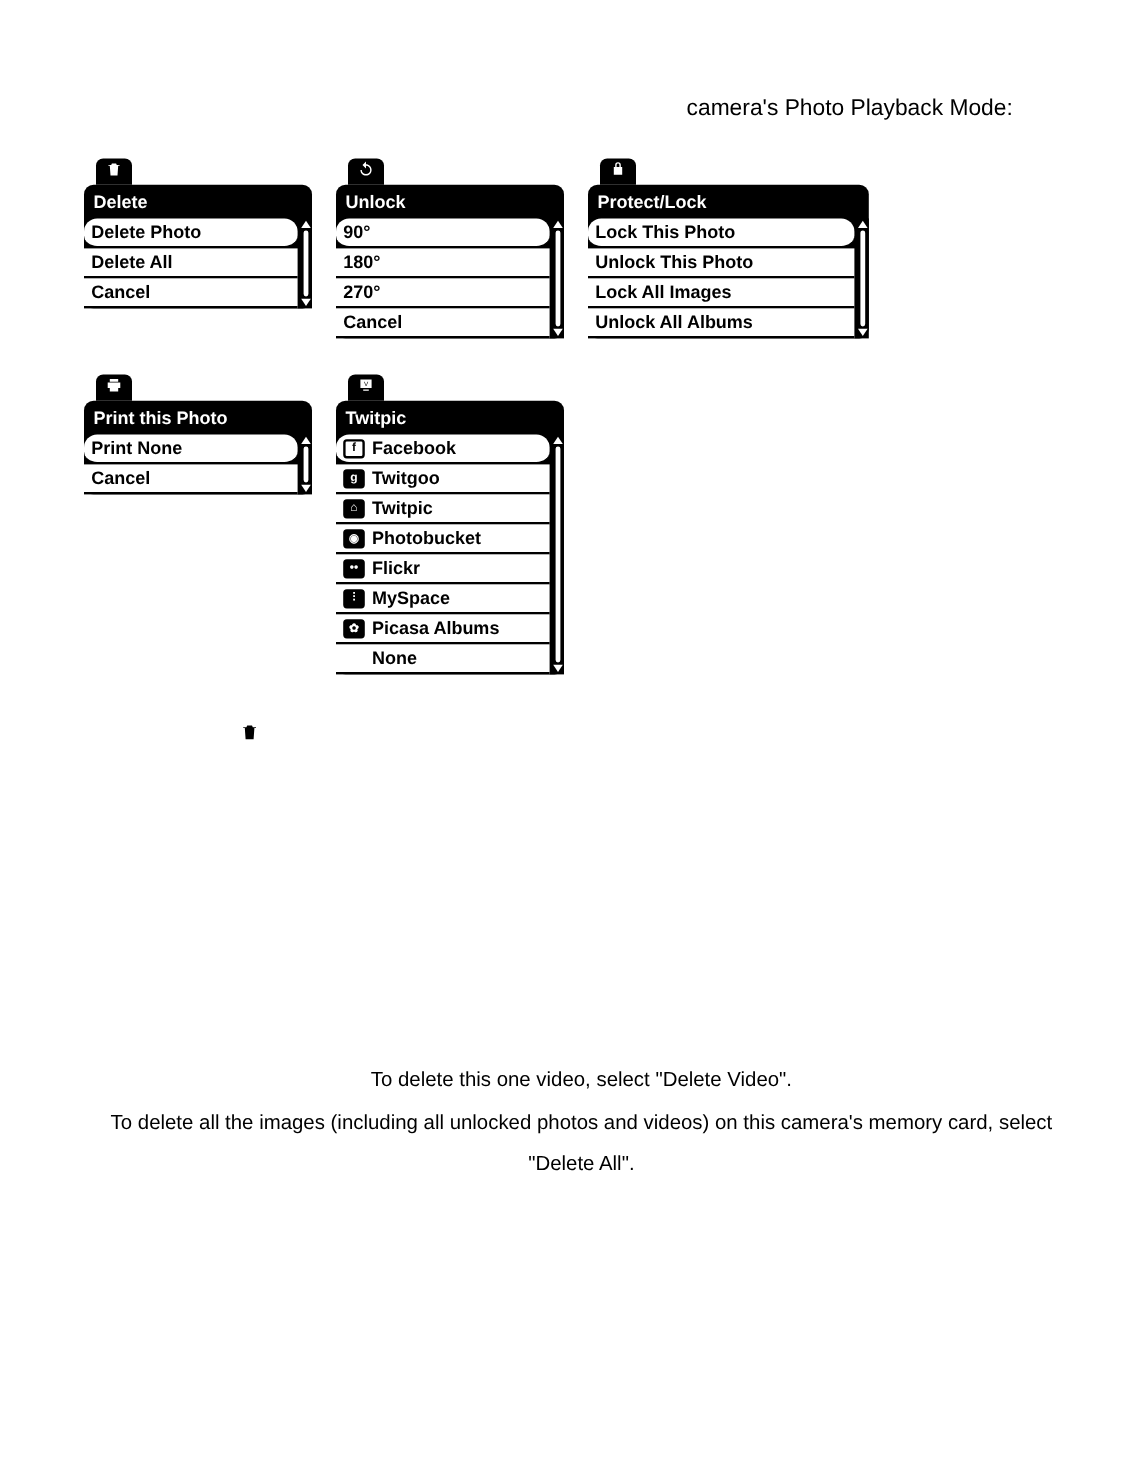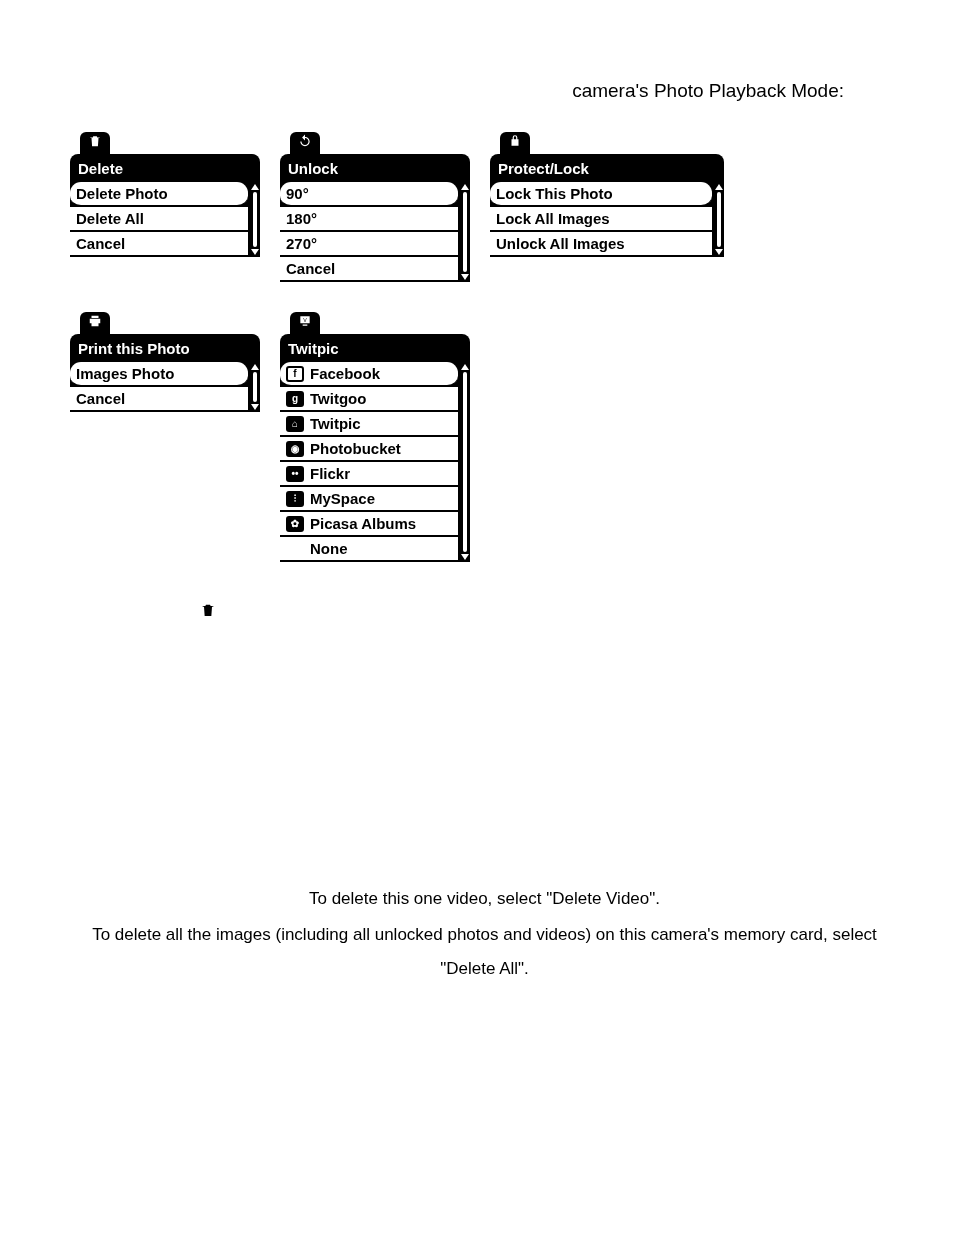--- a/index.html
+++ b/index.html
@@ -182,22 +182,23 @@
       <span>
         <svg viewBox="0 0 24 24" width="12" height="12">
             <path fill="#fff" d="M12 2a4 4 0 0 0-4 4v3H6v11h12V9h-2V6a4 4 0 0 0-4-4zm-2 4a2 2 0 1 1 4 0v3h-4V6z"></path>
           </svg>
       </span>
     </div>
     <div class="menu-body">
       <div class="menu-title">Protect/Lock</div>
       <div class="menu-items">
         <div class="menu-item">Lock This Photo</div>
+        <div class="menu-item">Unlock This Photo</div>
         <div class="menu-item">Lock All Images</div>
-        <div class="menu-item">Unlock All Images</div>
+        <div class="menu-item">Unlock All Albums</div>
         <div class="scroll-track">
           <div class="arrow-up"></div>
           <div class="scroll-thumb"></div>
           <div class="arrow-down"></div>
         </div>
       </div>
     </div>
   </div>
 </div>
 
@@ -207,21 +208,21 @@
     <div class="menu-tab">
       <span>
         <svg viewBox="0 0 24 24" width="14" height="14">
             <path fill="#fff" d="M6 3h12v4H6V3zm-3 5h18v8h-3v5H6v-5H3V8zm5 7h8v4H8v-4z"></path>
           </svg>
       </span>
     </div>
     <div class="menu-body">
       <div class="menu-title">Print this Photo</div>
       <div class="menu-items">
-        <div class="menu-item">Images Photo</div>
+        <div class="menu-item">Print None</div>
         <div class="menu-item">Cancel</div>
         <div class="scroll-track">
           <div class="arrow-up"></div>
           <div class="scroll-thumb"></div>
           <div class="arrow-down"></div>
         </div>
       </div>
     </div>
   </div>
 

